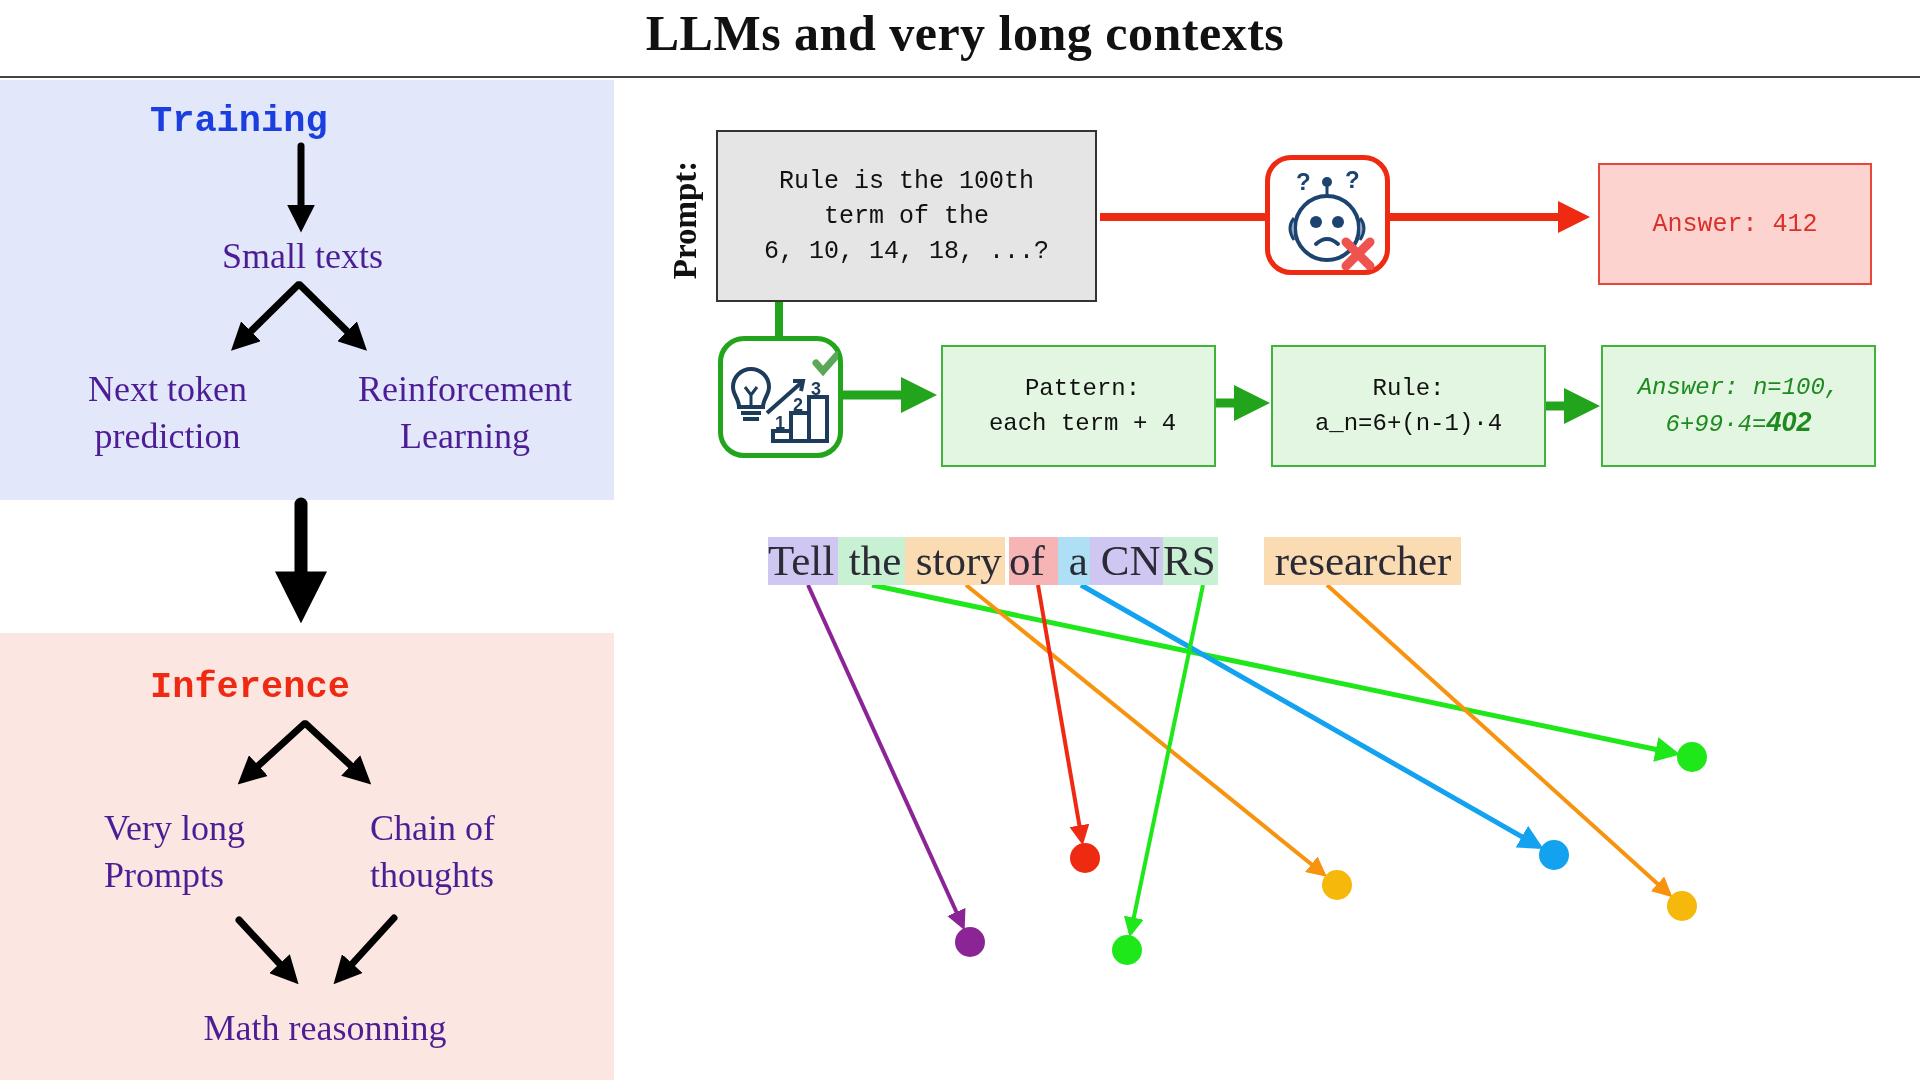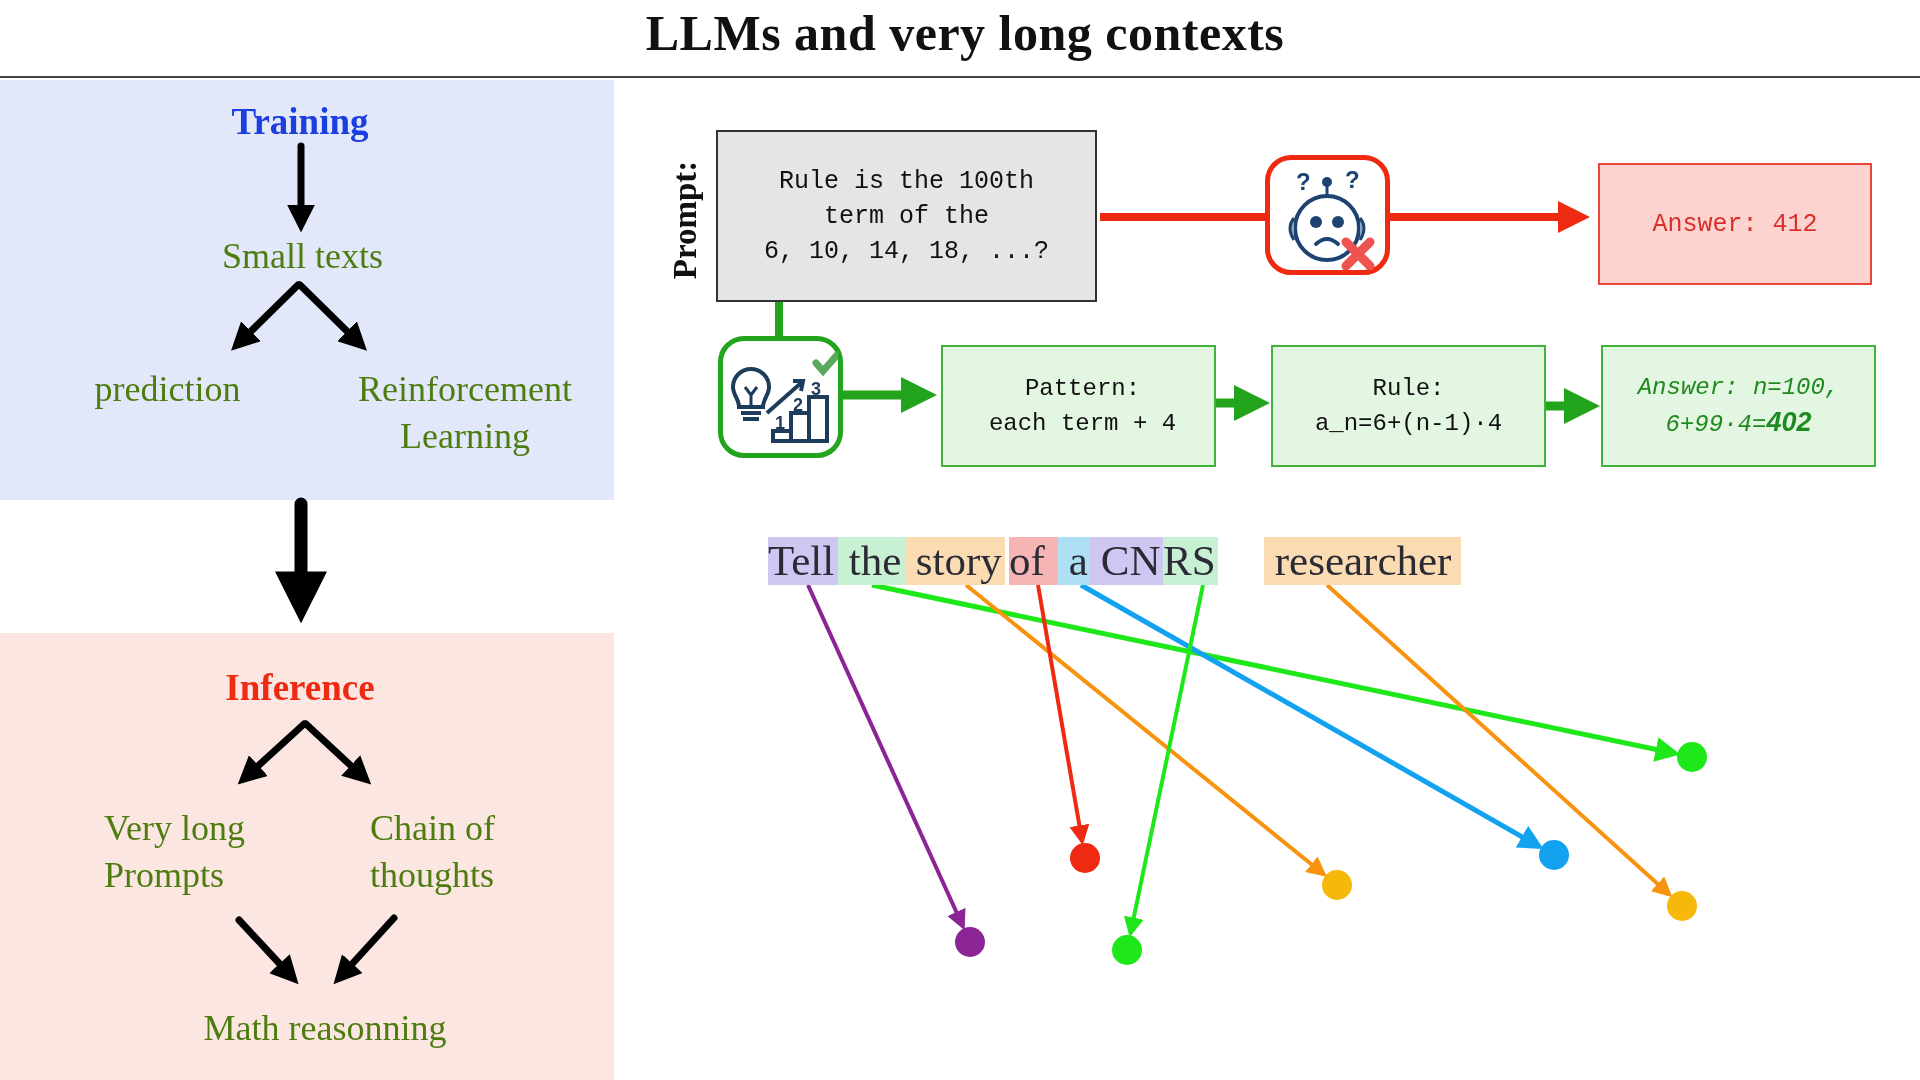--- a/index.html
+++ b/index.html
@@ -6,22 +6,22 @@
   body { width: 1920px; height: 1080px; position: relative; background: #ffffff; overflow: hidden;
          font-family: "Liberation Serif", serif; color: #111; }
   .abs { position: absolute; }
   #title { left: 0; width: 1930px; top: 4px; text-align: center; font-size: 50px; font-weight: bold;
            font-family: "Liberation Serif", serif; letter-spacing: 0.5px; }
   #rule { left: 0; top: 76px; width: 1920px; height: 2px; background: #444; }
 
   #training-panel { left: 0; top: 80px; width: 614px; height: 420px; background: #e2e8fa; }
   #inference-panel { left: 0; top: 633px; width: 614px; height: 447px; background: #fce6e2; }
 
-  .serif-label { font-family: "Liberation Serif", serif; font-size: 36px; line-height: 47px; color: #4d7c0f; text-align: center; position: absolute; }
-  .heading { font-family: Liberation Serif, serif; font-size: 37px; font-weight: bold; position: absolute; text-align: center; }
+  .serif-label { font-family: "Liberation Serif", serif; font-size: 36px; line-height: 47px; color: #4c1d95; text-align: center; position: absolute; }
+  .heading { font-family: Liberation Mono, monospace; font-size: 37px; font-weight: bold; position: absolute; }
 
   svg#arrows-left, svg#overlay { position: absolute; left: 0; top: 0; }
 
   .mono { font-family: "Liberation Mono", monospace; }
   #prompt-box { left: 716px; top: 130px; width: 381px; height: 172px; background: #e5e5e5; border: 2px solid #333;
                 box-sizing: border-box; display: flex; flex-direction: column; justify-content: center; align-items: center; }
   #prompt-box div { font-size: 25px; line-height: 35px; color: #111; white-space: pre; text-align: center; }
   #prompt-label { left: 640px; top: 150px; width: 90px; height: 140px; }
   #prompt-label span { position: absolute; left: 50%; top: 50%; transform: translate(-50%, -50%) rotate(-90deg);
                        font-family: "Liberation Serif", serif; font-weight: bold; font-size: 33px; white-space: nowrap; }
@@ -48,20 +48,21 @@
 </head>
 <body>
 
 <div class="abs" id="title">LLMs and very long contexts</div>
 <div class="abs" id="rule"></div>
 
 <div class="abs" id="training-panel"></div>
 <div class="heading" style="left:150px; top:100px; width:300px; color:#1a3ee0;">Training</div>
 <div class="serif-label" style="left:150px; top:233px; width:305px;">Small texts</div>
 <div class="serif-label" style="left:50px; top:366px; width:235px;">
+  <div>Next token</div>
   <div>prediction</div>
 </div>
 <div class="serif-label" style="left:330px; top:366px; width:270px;">
   <div>Reinforcement</div>
   <div>Learning</div>
 </div>
 
 <div class="abs" id="inference-panel"></div>
 <div class="heading" style="left:150px; top:666px; width:300px; color:#ee2a12;">Inference</div>
 <div class="serif-label" style="left:80px; top:805px; width:210px; text-align:left;">

